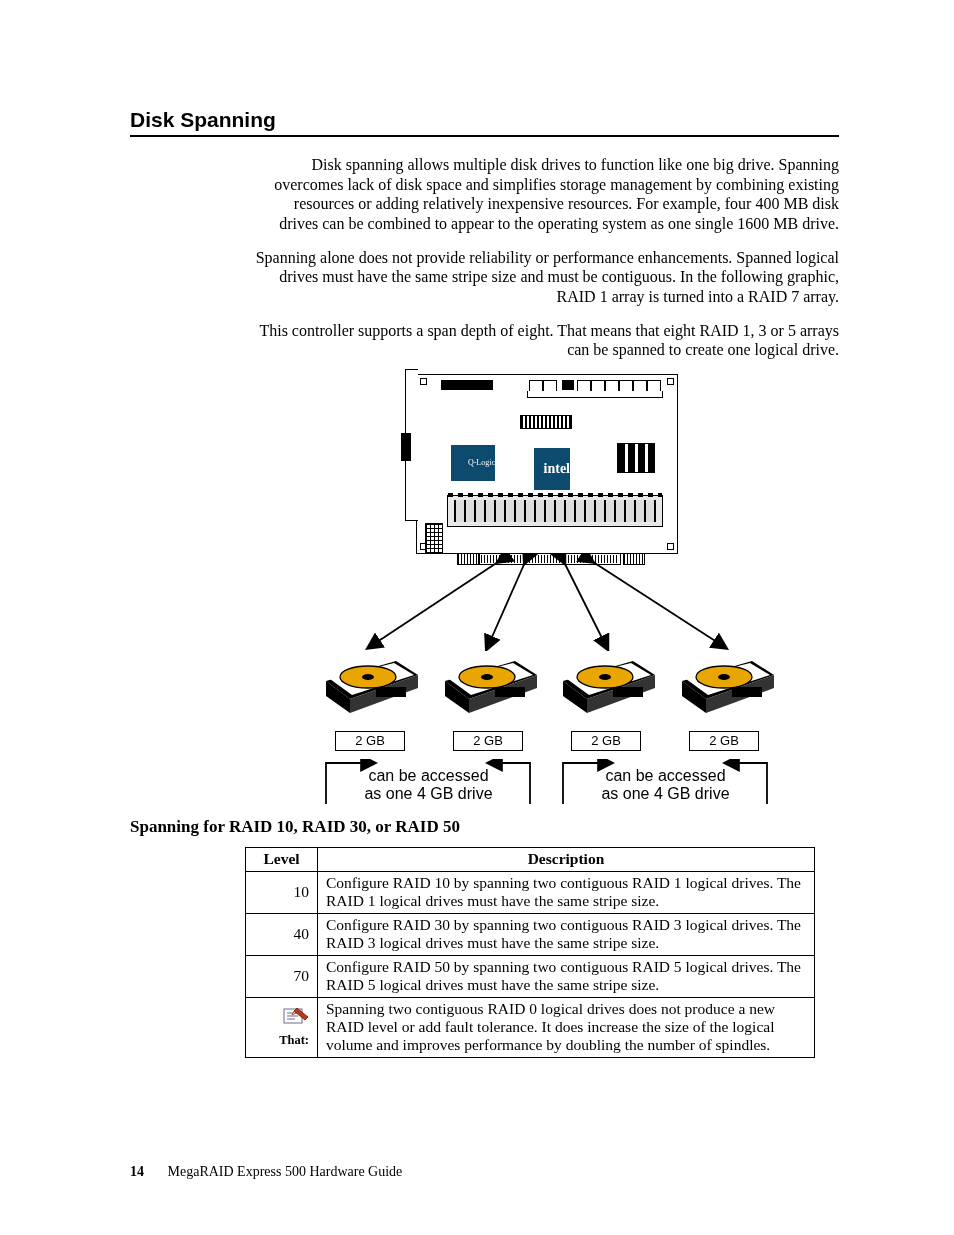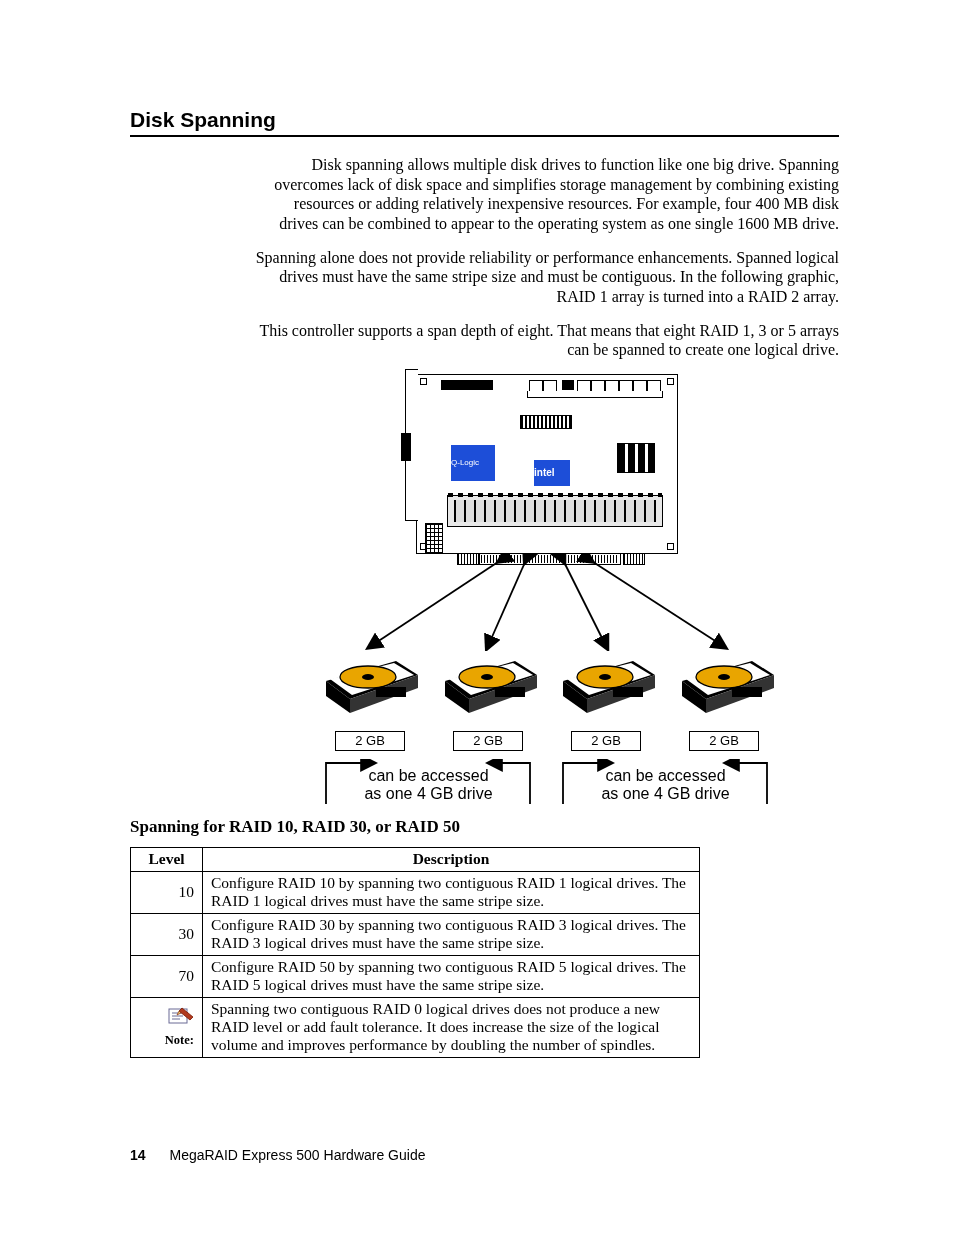--- a/index.html
+++ b/index.html
@@ -85,27 +85,27 @@
     position: absolute;
     background: #000;
   }
   .ctrl-box {
     position: absolute;
     border: 1px solid #000;
     background: #fff;
   }
   .ctrl-chip {
     position: absolute;
-    background: #1d4ed8;
+    background: #0c4a6e;
     color: #fff;
-    font-family: Liberation Sans, sans-serif;
+    font-family: Liberation Serif, serif;
     font-size: 8px;
     display: flex;
     align-items: center;
-    justify-content: flex-start;
+    justify-content: flex-end;
   }
   .ctrl-bevel {
     position: absolute;
     border: 1px solid #000;
     border-top: none;
     background: #fff;
   }
   .ctrl-vslots {
     position: absolute;
     background: repeating-linear-gradient(to right, #000 0 7px, transparent 7px 10px);
@@ -199,20 +199,21 @@
   .span-label {
     font-family: Arial, Helvetica, sans-serif;
     font-size: 16px;
     line-height: 1.15;
     margin-top: 1px;
   }
   
   table.raid-table {
     border-collapse: collapse;
     width: 570px;
+    margin-left: 115px;
     font-family: "Times New Roman", Times, serif;
     font-size: 15.5px;
   }
   table.raid-table th, table.raid-table td {
     border: 1px solid #000;
     padding: 2px 8px 3px 8px;
     text-align: left;
     vertical-align: top;
   }
   table.raid-table th {
@@ -227,22 +228,22 @@
   .note-cell {
     text-align: center;
     vertical-align: middle;
   }
   .note-icon {
     display: inline-block;
   }
   .pfoot {
     position: absolute;
     left: 130px;
-    bottom: 72px;
-    font-family: Liberation Sans, sans-serif;
+    bottom: 55px;
+    font-family: Liberation Serif, serif;
     font-size: 14px;
   }
   .pfoot .pgnum {
     font-weight: 700;
     margin-right: 20px;
   }
   .note-label {
     font-size: 12.5px;
     font-family: "Times New Roman", serif;
     font-weight: 700;
@@ -259,21 +260,21 @@
 </head>
 <body>
 
 <div class="page">
 
   <h2 class="section-title">Disk Spanning</h2>
   <div class="hrule"></div>
 
   <div class="body-col">
     <p>Disk spanning allows multiple disk drives to function like one big drive. Spanning overcomes lack of disk space and simplifies storage management by combining existing resources or adding relatively inexpensive resources. For example, four 400 MB disk drives can be combined to appear to the operating system as one single 1600 MB drive.</p>
-    <p>Spanning alone does not provide reliability or performance enhancements. Spanned logical drives must have the same stripe size and must be contiguous. In the following graphic, RAID 1 array is turned into a RAID 2 array.</p>
+    <p>Spanning alone does not provide reliability or performance enhancements. Spanned logical drives must have the same stripe size and must be contiguous. In the following graphic, RAID 1 array is turned into a RAID 7 array.</p>
     <p>This controller supports a span depth of eight. That means that eight RAID 1, 3 or 5 arrays can be spanned to create one logical drive.</p>
 
     <div class="diagram">
 
       <div class="controller">
         <div class="ctrl-tab"></div>
         <div class="ctrl-hole" style="top:3px;left:3px;"></div>
         <div class="ctrl-hole" style="top:3px;right:3px;"></div>
         <div class="ctrl-hole" style="bottom:3px;left:3px;"></div>
         <div class="ctrl-hole" style="bottom:3px;right:3px;"></div>
@@ -288,21 +289,21 @@
         <div class="ctrl-box" style="top:5px;left:202px;width:12px;height:10px;"></div>
         <div class="ctrl-box" style="top:5px;left:216px;width:12px;height:10px;"></div>
         <div class="ctrl-box" style="top:5px;left:230px;width:12px;height:10px;"></div>
         <div class="ctrl-bevel" style="top:16px;left:110px;width:134px;height:6px;"></div>
 
         <div class="ctrl-box" style="top:40px;left:103px;width:50px;height:12px; background:repeating-linear-gradient(to right,#000 0 2px,#fff 2px 4px);"></div>
 
         <div class="ctrl-chip" style="top:70px;left:34px;width:44px;height:36px;">
           <span>Q-Logic</span>
         </div>
-        <div class="ctrl-chip" style="top:85px;left:117px;width:36px;height:26px;font-weight:bold;font-size:10px;">
+        <div class="ctrl-chip" style="top:73px;left:117px;width:36px;height:42px;font-weight:bold;font-size:14px;">
           <span>intel</span>
         </div>
 
         <div class="ctrl-vslots" style="right:22px;width:36px;"></div>
 
         <div class="ctrl-triple"></div>
 
         <div class="gold-slot">
           <div class="cap"></div>
           <div class="pins"></div>
@@ -420,40 +421,40 @@
     <tbody>
         <tr>
       <th>Level</th>
       <th>Description</th>
     </tr>
     <tr>
       <td class="level">10</td>
       <td>Configure RAID 10 by spanning two contiguous RAID 1 logical drives. The RAID 1 logical drives must have the same stripe size.</td>
     </tr>
     <tr>
-      <td class="level">30</td>
+      <td class="level">40</td>
       <td>Configure RAID 30 by spanning two contiguous RAID 3 logical drives. The RAID 3 logical drives must have the same stripe size.</td>
     </tr>
     <tr>
       <td class="level">70</td>
       <td>Configure RAID 50 by spanning two contiguous RAID 5 logical drives. The RAID 5 logical drives must have the same stripe size.</td>
     </tr>
     <tr>
       <td class="level note-cell">
         <span class="note-icon">
           <svg width="26" height="20" viewBox="0 0 26 20">
             <rect x="1" y="3" width="18" height="14" fill="#fff" stroke="#6a6a95" stroke-width="1"></rect>
             <line x1="4" y1="7" x2="15" y2="7" stroke="#6a6a95"></line>
             <line x1="4" y1="10" x2="15" y2="10" stroke="#6a6a95"></line>
             <line x1="4" y1="13" x2="12" y2="13" stroke="#6a6a95"></line>
             <path d="M14 2 L25 11 L22 14 L11 5 Z" fill="#b23a1e" stroke="#7a1800" stroke-width="0.8"></path>
             <path d="M11 5 L9 9 L13 7 Z" fill="#f0d070" stroke="#7a1800" stroke-width="0.6"></path>
           </svg>
         </span><br>
-        <span class="note-label">Note:</span>
+        <span class="note-label">That:</span>
       </td>
       <td>Spanning two contiguous RAID 0 logical drives does not produce a new RAID level or add fault tolerance. It does increase the size of the logical volume and improves performance by doubling the number of spindles.</td>
     </tr>
   </tbody>
     </table>
 
   <div class="pfoot">
     <span class="pgnum">14</span>
     <span>MegaRAID Express 500 Hardware Guide</span>
   </div>

